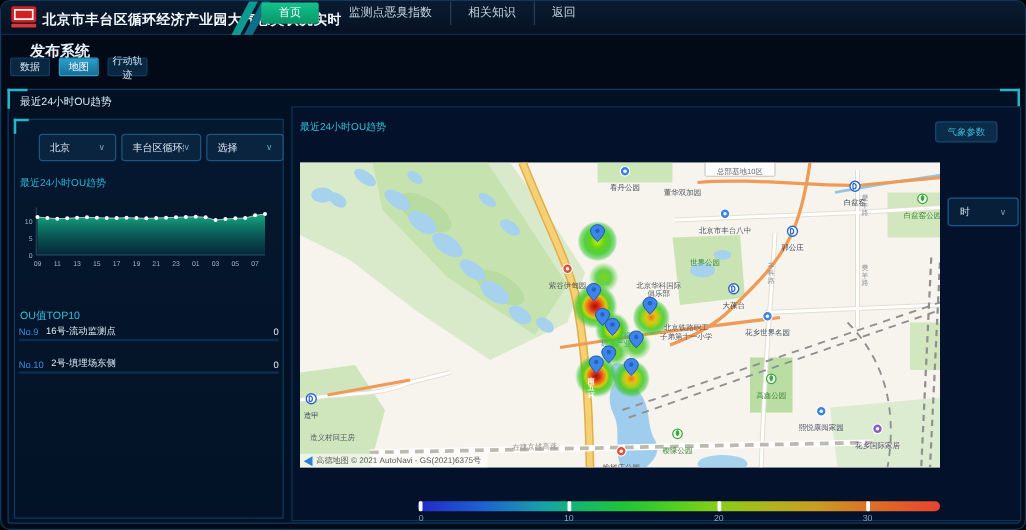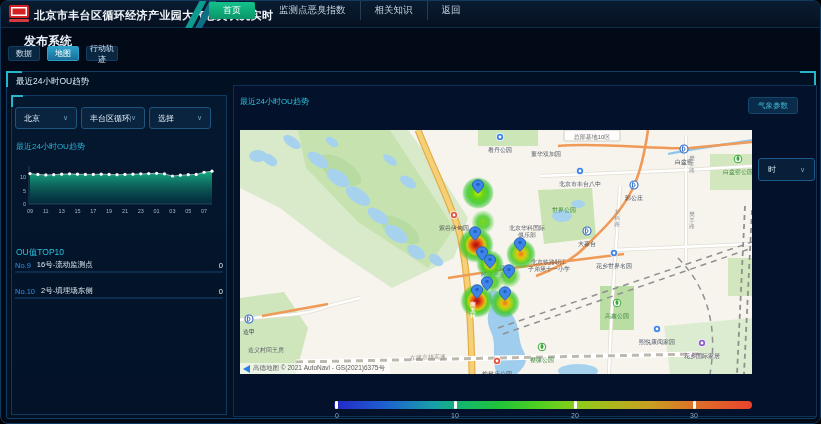--- a/index.html
+++ b/index.html
@@ -46,21 +46,21 @@
                   border-left:2px solid #27b6c9; border-top:2px solid #27b6c9; }
   .outer:after { content:""; position:absolute; right:-1px; top:-1px; width:14px; height:14px;
                  border-right:2px solid #27b6c9; border-top:2px solid #27b6c9; }
   .outer-title { position:absolute; left:9px; top:4px; font-size:8.5px; color:#d6ecf4; }
 
   
   .panel-left { position:absolute; left:10px; top:94px; width:216px; height:320px;
                 border:1px solid #0d3a5e; background:linear-gradient(#04182f,#031226); }
   .panel-left:before { content:""; position:absolute; left:-1px; top:-1px; width:10px; height:10px;
                        border-left:2px solid #27b6c9; border-top:2px solid #27b6c9; }
-  .sel-row { position:absolute; left:0; top:11px; width:216px; height:22px; }
+  .sel-row { position:absolute; left:16px; top:11px; width:216px; height:22px; }
   .sel { position:absolute; height:22px; background:#0a2440; border:1px solid #1a567f;
          border-radius:3px; color:#e2ecf4; font-size:8px; display:flex; align-items:center;
          padding:0 8px; cursor:pointer; }
   .sel .chev { margin-left:auto; color:#6fa0c4; font-size:7px; }
   .sel.s1 { left:3px; width:62px; } .sel.s2 { left:69px; width:64px; } .sel.s3 { left:137px; width:62px; }
   .sel span.val { overflow:hidden; white-space:nowrap; max-width:46px; }
   .chart-sub { position:absolute; left:4px; top:45px; font-size:8px; color:#28b4d8; }
   #trend-svg { position:absolute; left:2px; top:56px; }
   .top-title { position:absolute; left:4px; top:151px; font-size:8.5px; color:#2fc0dc; }
   .rows { position:absolute; left:3px; top:163px; width:208px; }

